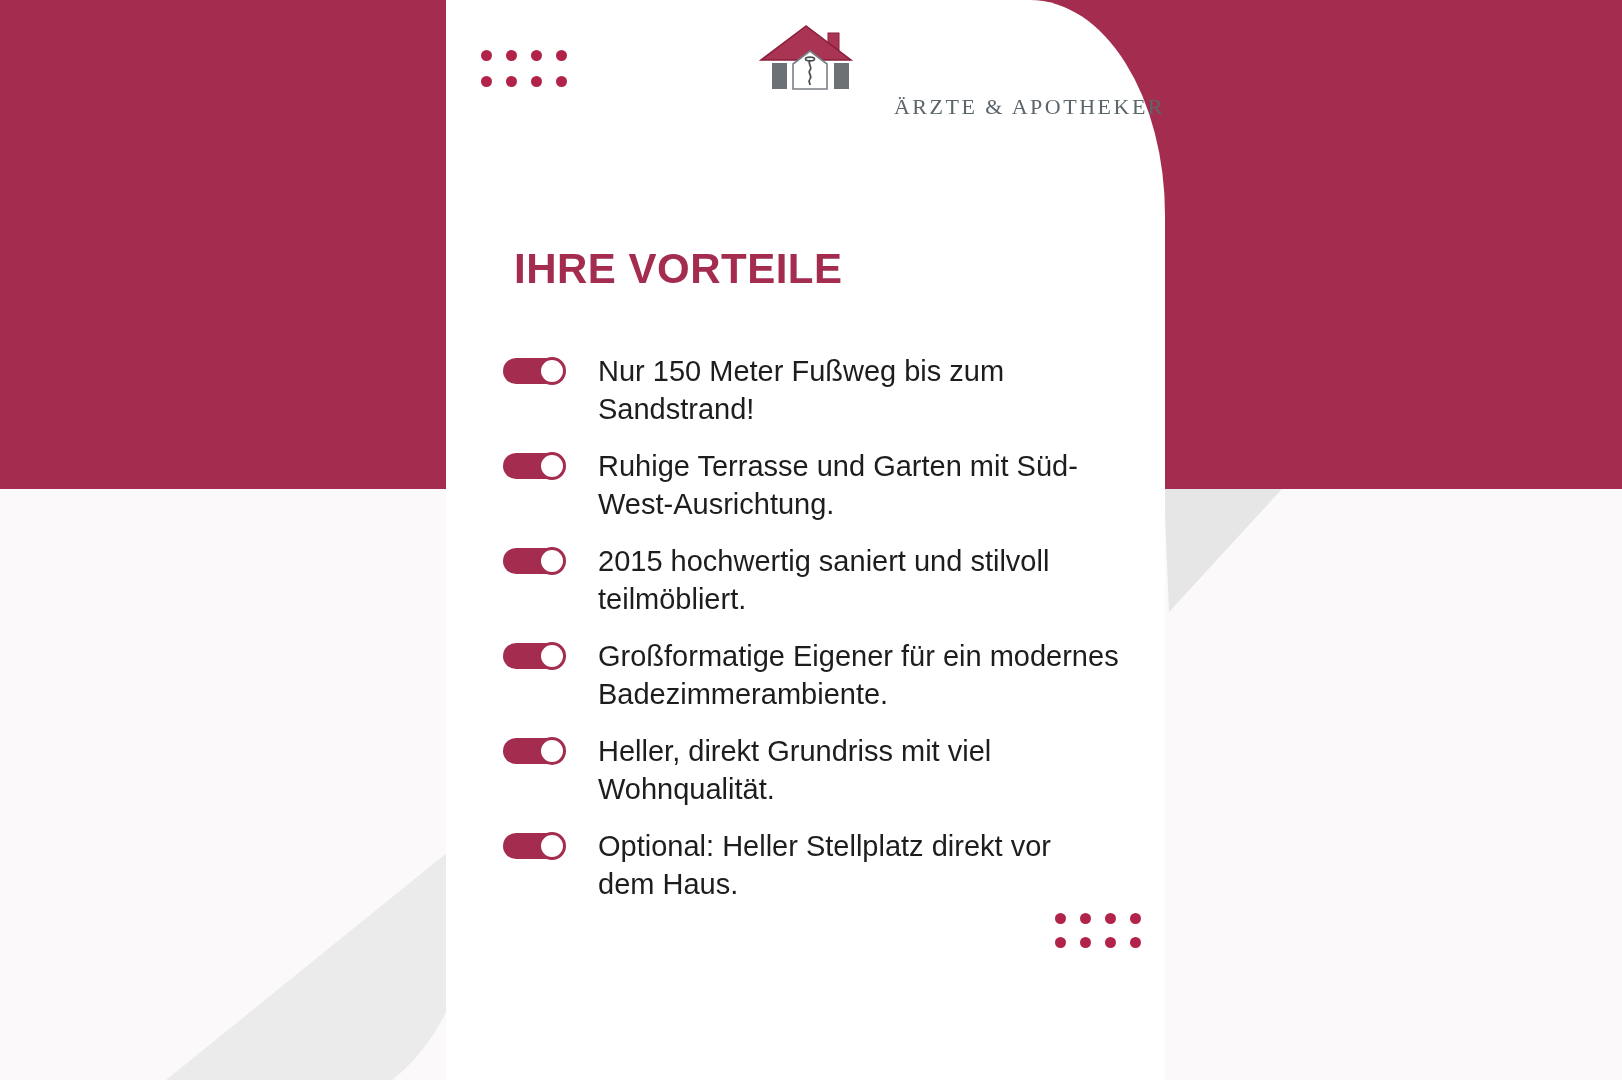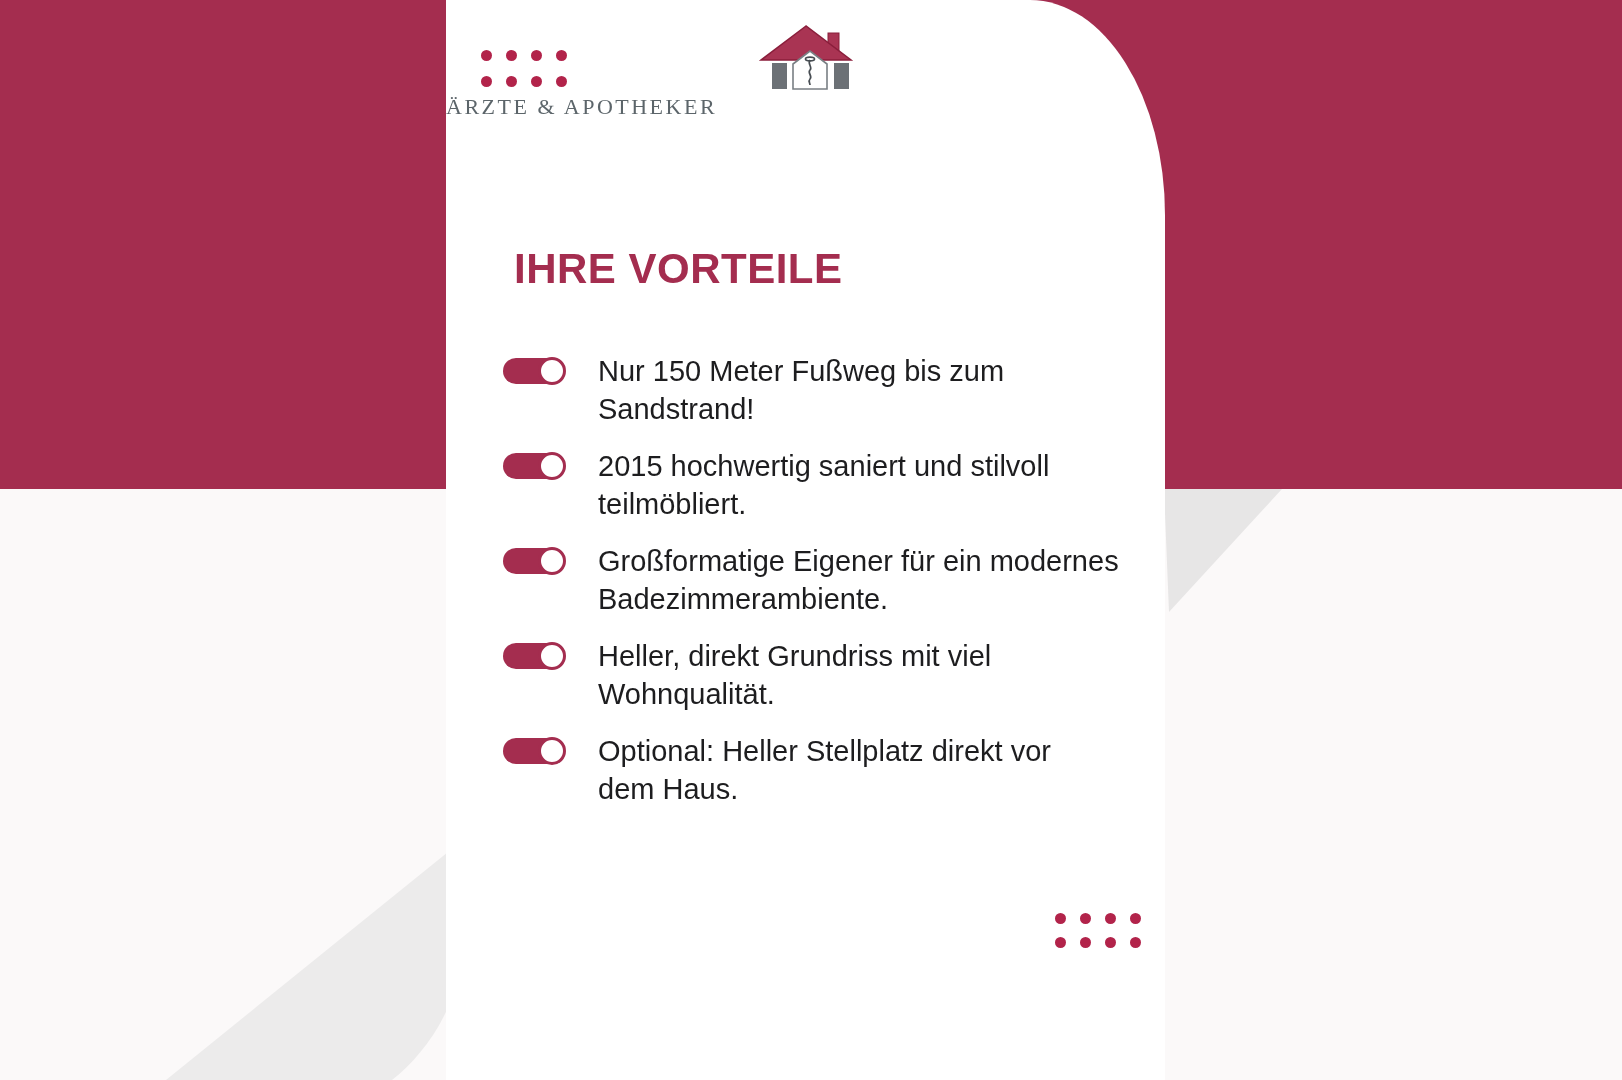--- a/index.html
+++ b/index.html
@@ -19,21 +19,21 @@
     position:absolute;left:446px;top:0;width:719px;height:1080px;
     background:var(--card-bg,#ffffff);
     border-top-right-radius:135px 215px;
   }
   
   .dots{position:absolute;display:grid;grid-template-columns:repeat(4,11px);grid-auto-rows:11px;column-gap:14px;row-gap:15px;}
   .dots span{width:11px;height:11px;border-radius:50%;background:var(--dot,#b2234a);display:block;}
   .dots-tl{left:481px;top:50px;}
   .dots-br{left:1055px;top:913px;row-gap:13px;}
   
-  .logo{position:absolute;left:446px;top:0;width:719px;text-align:left;}
+  .logo{position:absolute;left:446px;top:0;width:719px;text-align:right;}
   .logo svg{display:block;margin:24px auto 2px auto;}
   .logo-roof{fill:var(--roof,#a93453);stroke:var(--roof-outline,#8a1e3b);stroke-width:1.5;}
   .logo-chimney{fill:var(--roof,#a93453);stroke:var(--roof-outline,#8a1e3b);stroke-width:1;}
   .logo-wall{fill:var(--wall-gray,#6c7176);}
   .logo-front{fill:#ffffff;stroke:#797f84;stroke-width:1.6;}
   .logo-snake{fill:none;stroke:#474d52;stroke-width:1.7;}
   .brand-name{
     font-family:"Liberation Serif",serif;color:var(--logo-text,#5c656a);
     font-size:22px;line-height:26px;letter-spacing:2.5px;font-weight:500;
   }
@@ -108,20 +108,27 @@
     <div class="toggle">
         <div class="knob"></div>
       </div>
     <p class="benefit-text">Nur 150 Meter Fußweg bis zum
 Sandstrand!</p>
   </div>
   <div class="benefit">
     <div class="toggle">
         <div class="knob"></div>
       </div>
+    <p class="benefit-text">Ruhige Terrasse und Garten mit Süd-
+West-Ausrichtung.</p>
+  </div>
+  <div class="benefit">
+    <div class="toggle">
+        <div class="knob"></div>
+      </div>
     <p class="benefit-text">2015 hochwertig saniert und stilvoll
 teilmöbliert.</p>
   </div>
   <div class="benefit">
     <div class="toggle">
         <div class="knob"></div>
       </div>
     <p class="benefit-text">Großformatige Eigener für ein modernes
 Badezimmerambiente.</p>
   </div>

